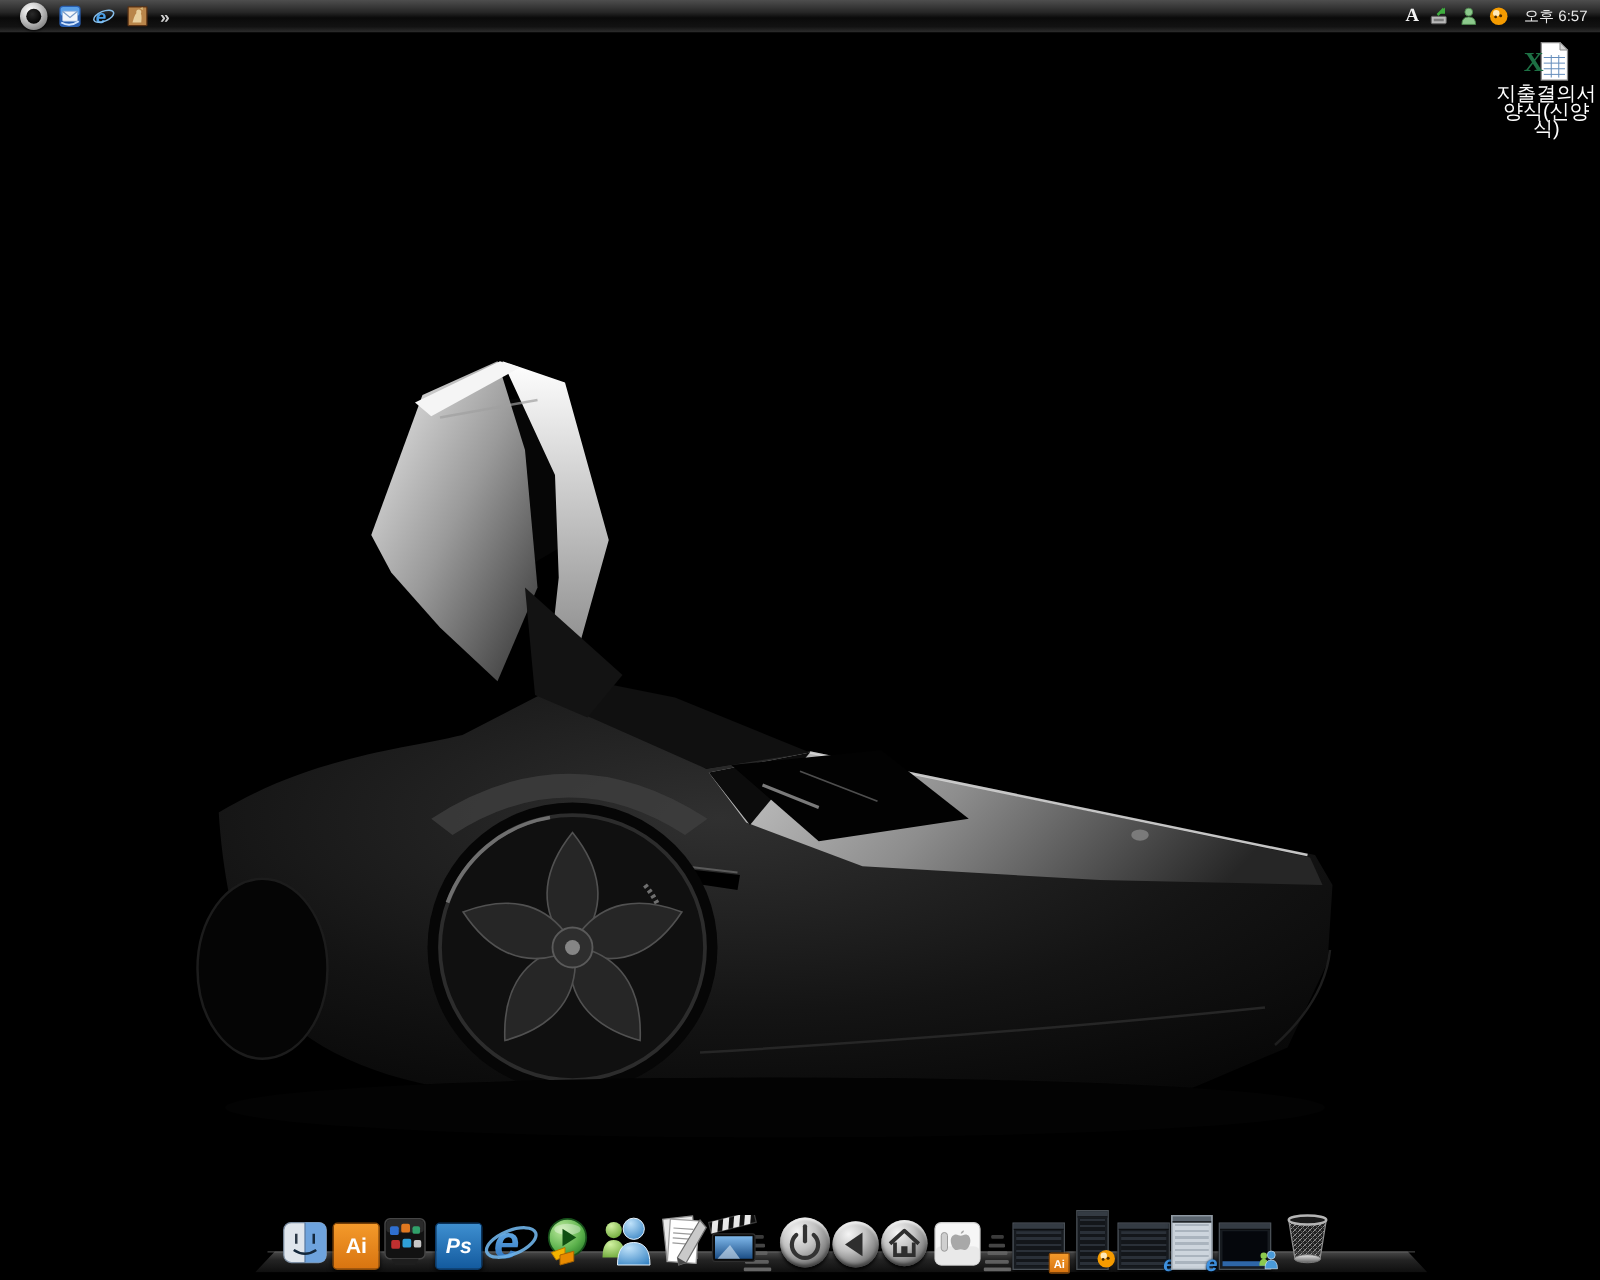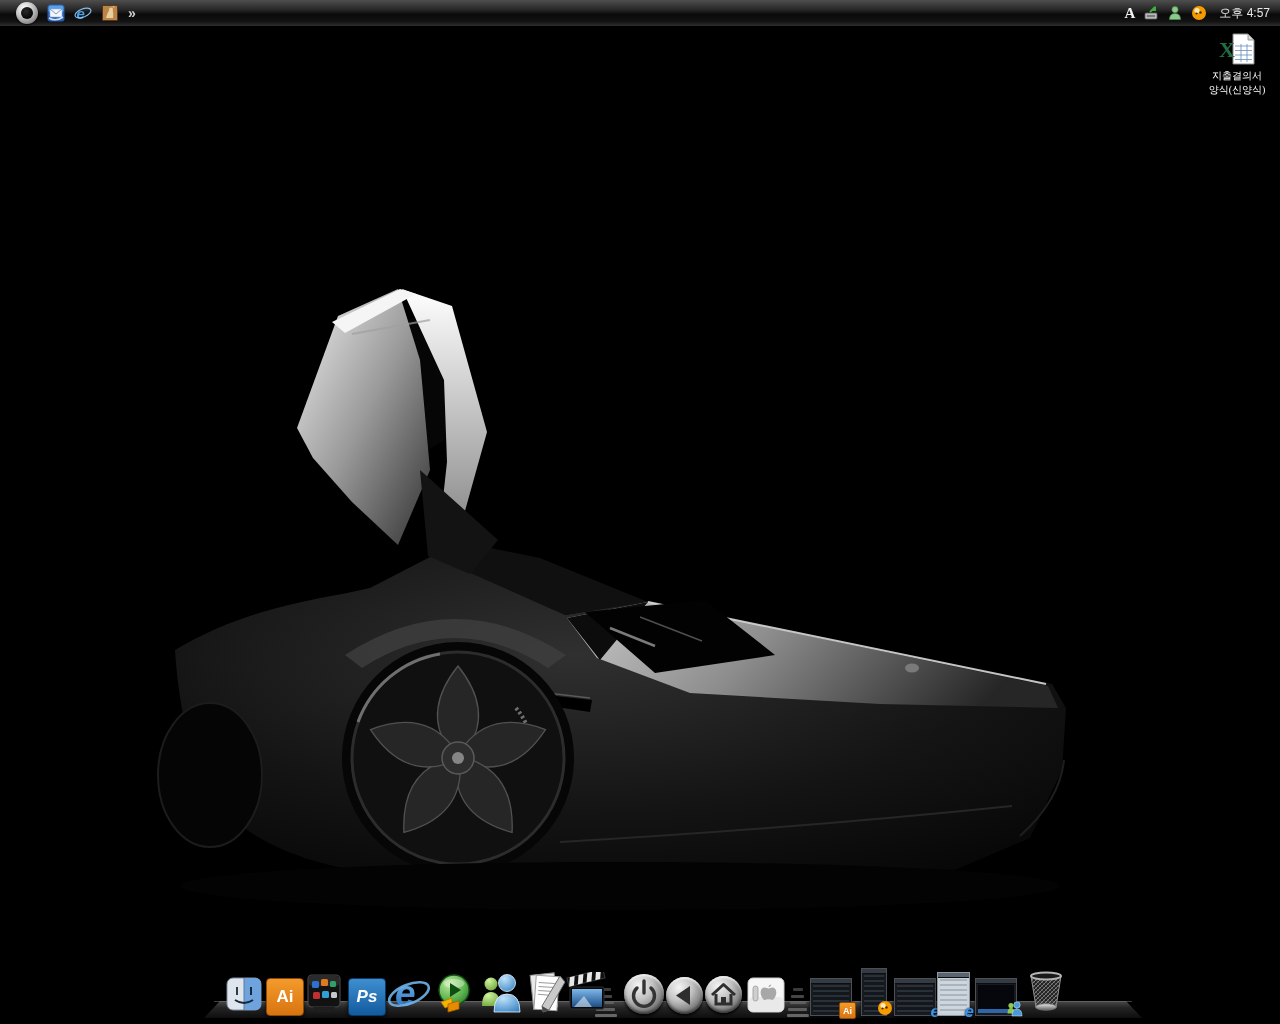--- a/index.html
+++ b/index.html
@@ -24,21 +24,21 @@
     background:radial-gradient(circle at 40% 35%,#2a2a2a,#050505 70%);}
   .mb-ico{width:18px;height:18px;display:block;}
   .chevron{color:#cfcfcf;font-size:14px;font-weight:bold;letter-spacing:-1px;line-height:18px;}
   .ime{color:#f2f2f2;font-size:15px;font-weight:bold;font-family:"Liberation Serif",serif;}
   .tray-ico{width:16px;height:16px;display:block;}
   .clock{color:#e8e8e8;font-size:12px;padding-left:4px;white-space:nowrap;}
 
   
   .desktop-icon{position:absolute;left:1196px;top:32px;width:82px;text-align:center;z-index:40;cursor:default;}
   .desktop-icon svg{display:block;margin:0 auto;}
-  .di-label{color:#fff;font-size:10px;line-height:14px;text-shadow:1px 1px 2px #000,0 0 3px #000;margin-top:3px;font-family:Liberation Serif, serif;}
+  .di-label{color:#fff;font-size:16px;line-height:14px;text-shadow:1px 1px 2px #000,0 0 3px #000;margin-top:3px;}
 
   
   .wallpaper{position:absolute;left:0;top:0;width:1280px;height:1024px;z-index:1;}
 
   
   .dock{position:absolute;left:0;top:0;width:1280px;height:1024px;z-index:30;padding-left:38px;}
   .shelf{position:absolute;left:204px;top:1001px;width:938px;height:17px;
     background:linear-gradient(#4a4a4a 0%,#242424 40%,#0e0e0e 100%);
     clip-path:polygon(16px 0%,922px 0%,938px 100%,0% 100%);}
   .shelf-glow{position:absolute;left:214px;top:1001px;width:918px;height:1px;background:#777;opacity:.55;}
@@ -184,21 +184,21 @@
       <path d="M2.5,14.5 Q2.5,8.5 8,8.5 Q13.5,8.5 13.5,14.5 Z" fill="#8cc98c" stroke="#4f8a4f" stroke-width="0.7"></path>
     </svg>
 
     <svg class="tray-ico" viewBox="0 0 16 16">
       <circle cx="8" cy="8" r="7" fill="#f59b00"></circle>
       <circle cx="6" cy="5.5" r="2.6" fill="#ffe9b8"></circle>
       <circle cx="9.5" cy="7.5" r="1.2" fill="#4a2a00"></circle>
       <circle cx="5.5" cy="8.5" r="1.1" fill="#4a2a00"></circle>
     </svg>
 
-    <span class="clock">오후 4:57</span>
+    <span class="clock">오후 6:57</span>
   </div>
 </div>
 
 <div class="desktop-icon">
   <svg width="40" height="34" viewBox="0 0 40 34">
     <path d="M16,2 H31 L37,8 V32 H16 Z" fill="#ffffff" stroke="#8a8a8a" stroke-width="1"></path>
     <path d="M31,2 L31,8 H37 Z" fill="#d8d8d8" stroke="#8a8a8a" stroke-width="0.8"></path>
     <g stroke="#4a7ab0" stroke-width="0.8" opacity="0.85">
       <line x1="18" y1="14" x2="35" y2="14"></line>
         <line x1="18" y1="18.5" x2="35" y2="18.5"></line>

